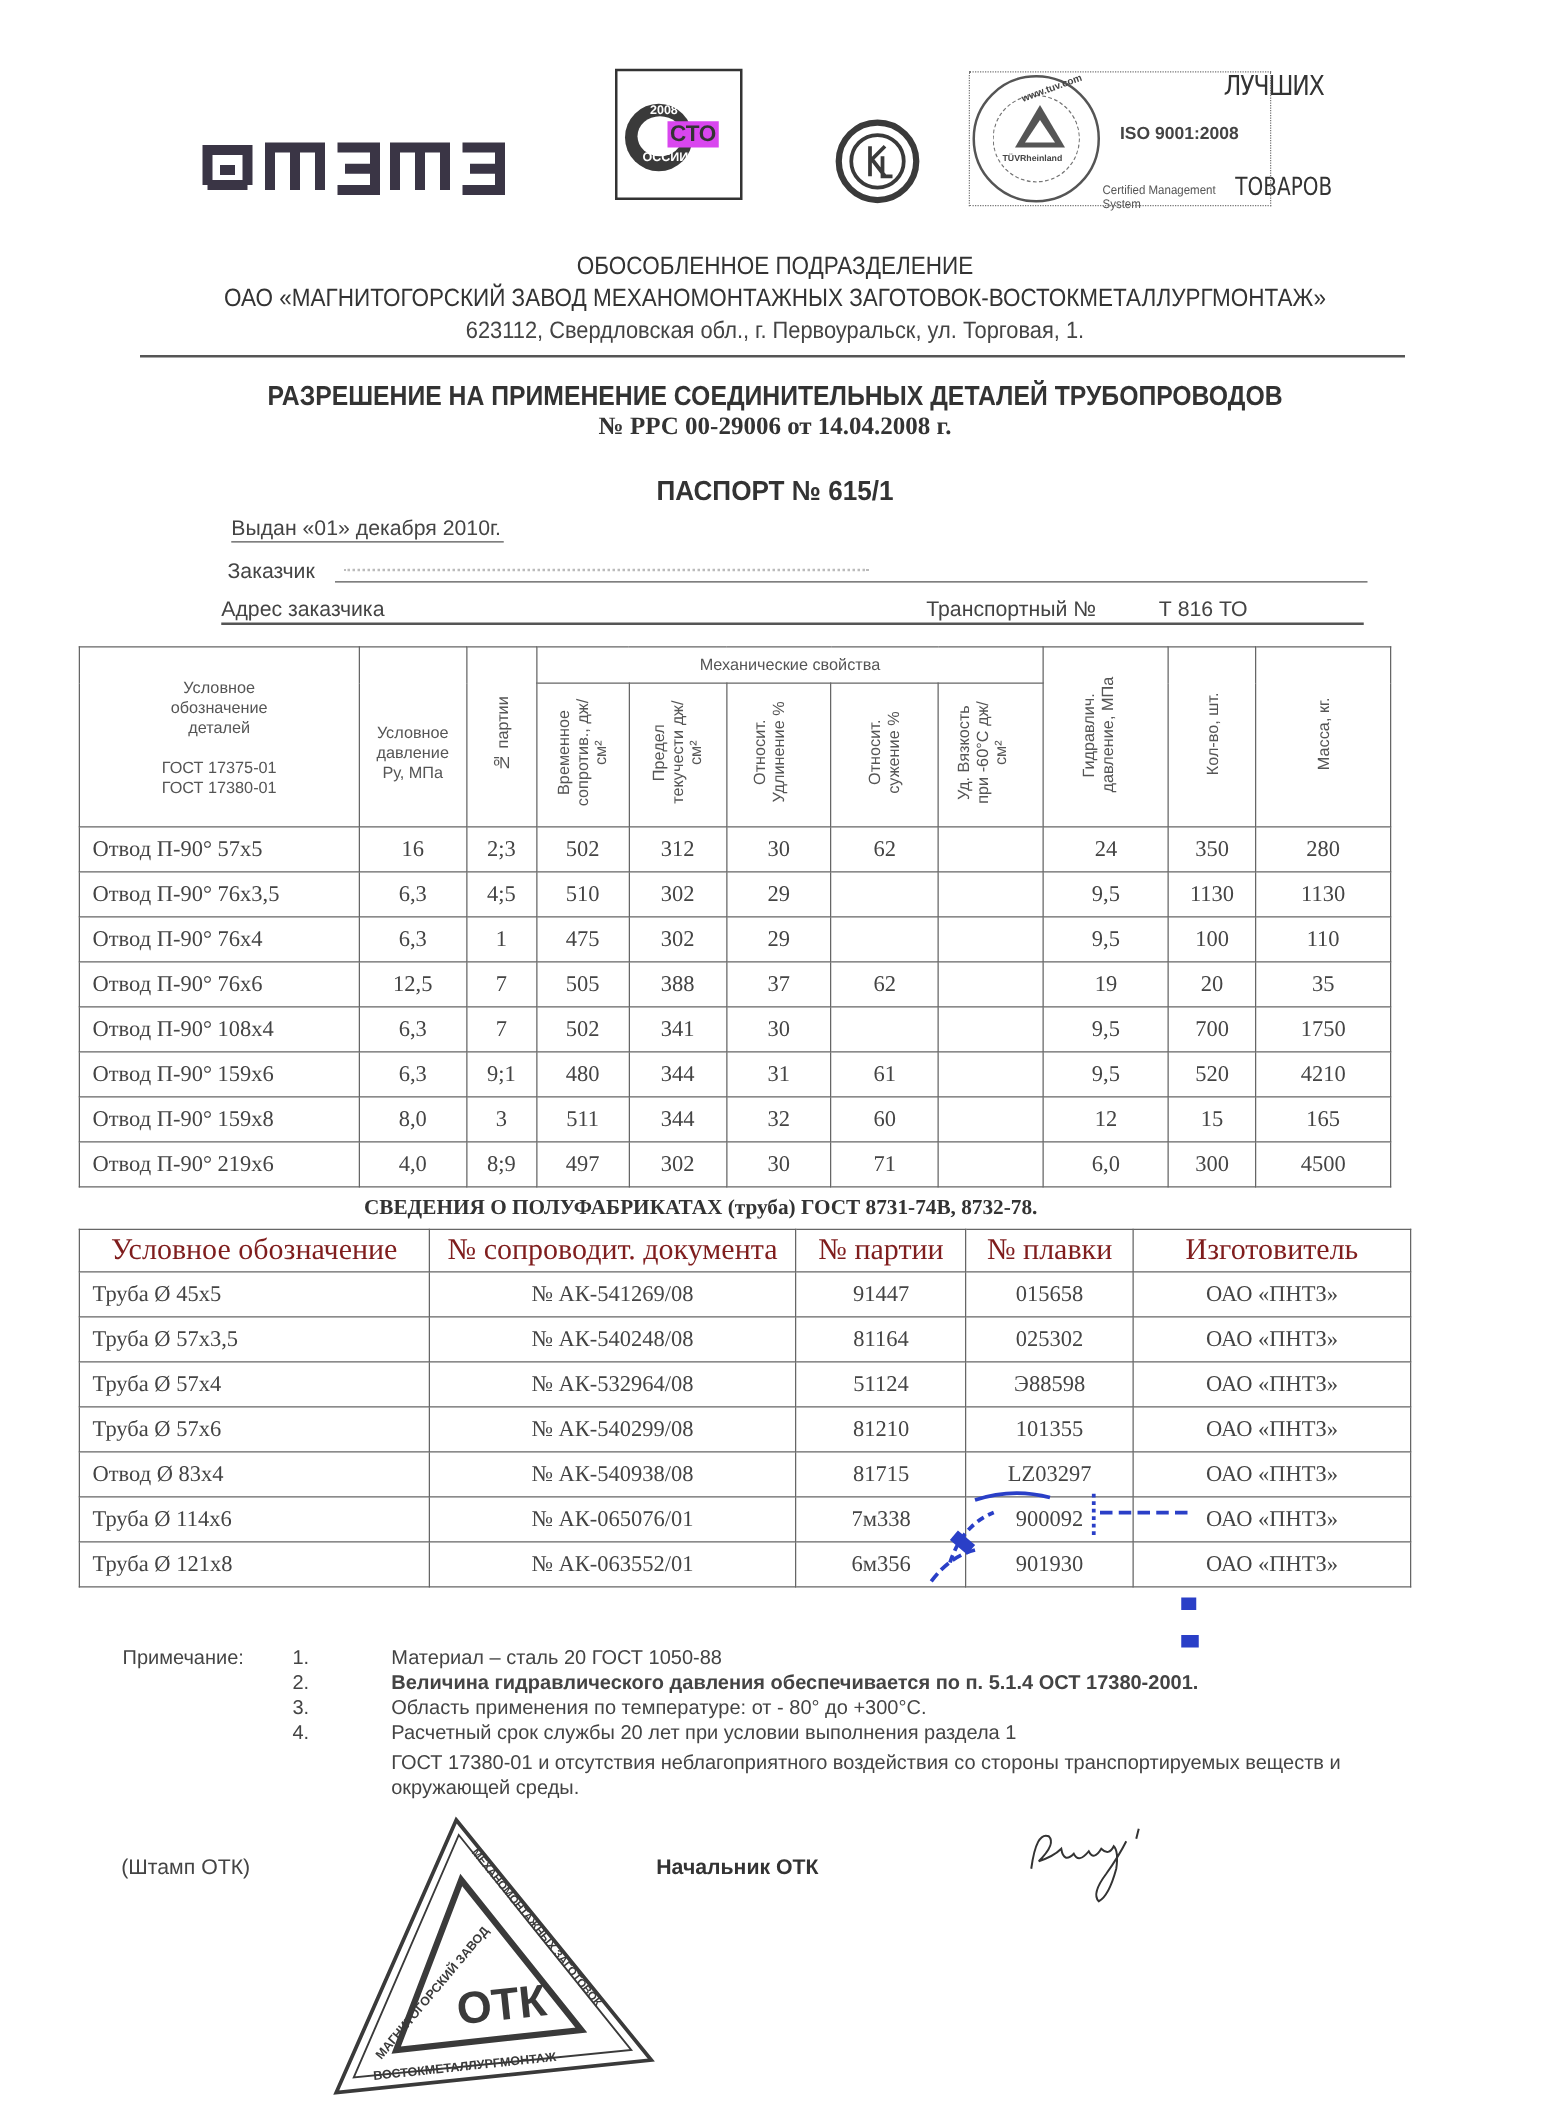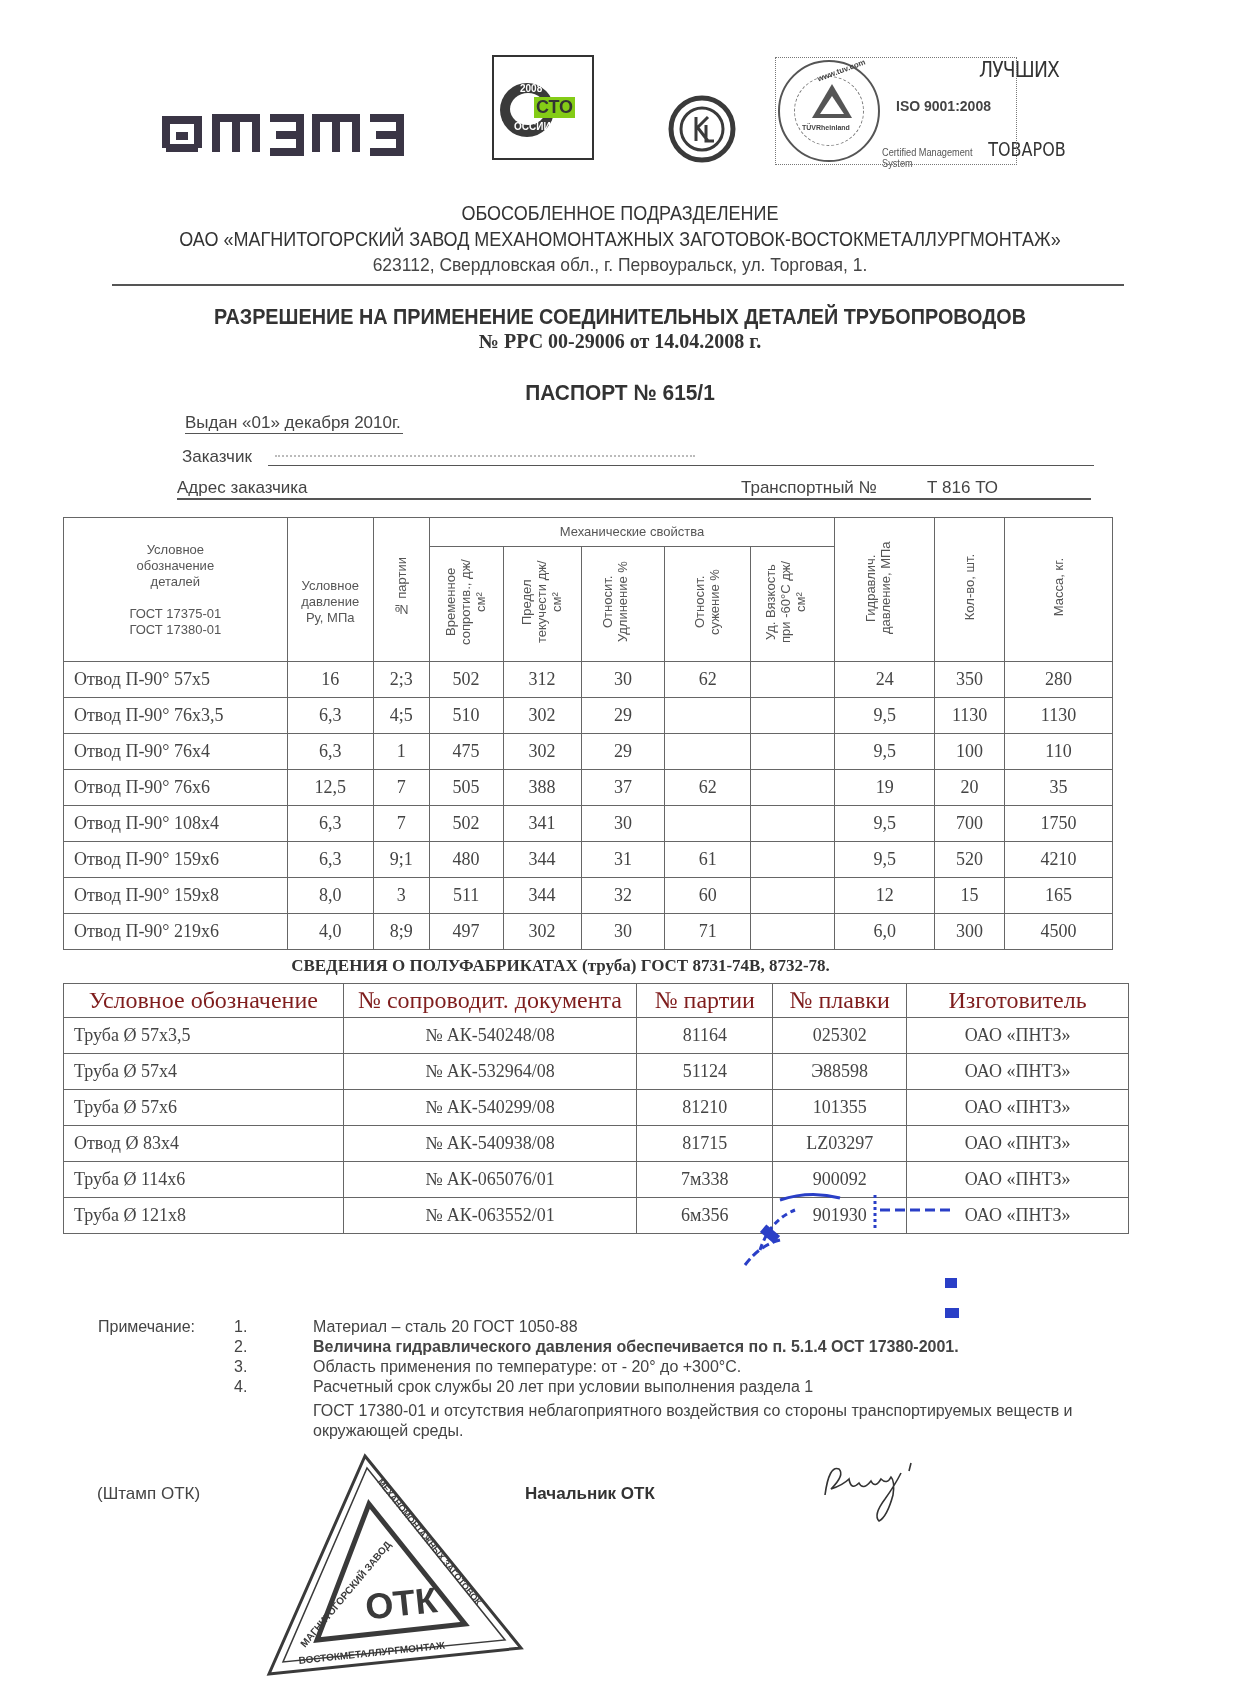--- a/index.html
+++ b/index.html
@@ -9,21 +9,21 @@
 
   
   .logo-mzmz { left: 160px; top: 108px; width: 260px; height: 50px; }
   .logo-mzmz svg { width: 100%; height: 100%; }
   .logo-best { left: 492px; top: 55px; width: 102px; height: 105px; border: 2px solid #333; background:#fff; text-align:center; }
   .logo-best .t1 { font-family: "DejaVu Sans", sans-serif; font-size: 22px; letter-spacing: -1px; color:#333; line-height: 22px; margin-top: 2px; transform: scaleX(0.85); }
   .logo-best .mid { position: relative; height: 58px; }
   .logo-best .ring { position:absolute; left: 6px; top: 2px; width: 54px; height: 54px; border-radius: 50%; background:#3a3a3a; }
   .logo-best .ring-inner { position:absolute; left: 16px; top: 12px; width: 36px; height: 32px; border-radius: 50%; background:#fff; }
   .logo-best .y { position:absolute; left: 26px; top: 2px; font-size: 10px; font-weight: bold; color:#fff; }
-  .logo-best .sto { position:absolute; left: 40px; top: 16px; font-size: 18px; font-weight: bold; color:#333; background:#84cc16; padding: 0 2px; }
+  .logo-best .sto { position:absolute; left: 40px; top: 16px; font-size: 18px; font-weight: bold; color:#333; background:#d946ef; padding: 0 2px; }
   .logo-best .oss { position:absolute; left: 20px; top: 40px; font-size: 10px; font-weight: bold; color:#fff; }
   .logo-best .t2 { font-family: "DejaVu Sans", sans-serif; font-size: 20px; color:#333; line-height: 20px; transform: scaleX(0.8); }
   .logo-kl { left: 668px; top: 95px; width: 68px; height: 68px; }
   .logo-tuv { left: 775px; top: 57px; width: 242px; height: 108px; border: 1px dotted #777; }
   .logo-tuv .seal { position:absolute; left: 2px; top: 2px; width: 102px; height: 102px; border-radius: 50%; border: 2px solid #555; }
   .logo-tuv .seal-inner { position:absolute; left: 14px; top: 14px; width: 70px; height: 70px; border-radius: 50%; border: 1px dashed #777; }
   .logo-tuv .tri { position:absolute; left: 32px; top: 22px; width: 0; height: 0; border-left: 20px solid transparent; border-right: 20px solid transparent; border-bottom: 34px solid #555; }
   .logo-tuv .tri2 { position:absolute; left: 40px; top: 34px; width: 0; height: 0; border-left: 12px solid transparent; border-right: 12px solid transparent; border-bottom: 18px solid #fff; }
   .logo-tuv .tuvtext { position:absolute; left: 22px; top: 62px; font-size: 7px; font-weight: bold; color: #444; }
   .logo-tuv .url { position:absolute; left: 36px; top: 4px; font-size: 8px; font-weight: bold; color:#444; transform: rotate(-20deg); }
@@ -308,20 +308,27 @@
     <tr>
       <th>Условное обозначение</th>
       <th>№ сопроводит. документа</th>
       <th>№ партии</th>
       <th>№ плавки</th>
       <th>Изготовитель</th>
     </tr>
   </thead>
   <tbody id="tubes-body">
       <tr>
+        <td class="name">Труба Ø 45х5</td>
+        <td>№ АК-541269/08</td>
+        <td>91447</td>
+        <td>015658</td>
+        <td>ОАО «ПНТЗ»</td>
+      </tr>
+      <tr>
         <td class="name">Труба Ø 57х3,5</td>
         <td>№ АК-540248/08</td>
         <td>81164</td>
         <td>025302</td>
         <td>ОАО «ПНТЗ»</td>
       </tr>
       <tr>
         <td class="name">Труба Ø 57х4</td>
         <td>№ АК-532964/08</td>
         <td>51124</td>
@@ -375,21 +382,21 @@
 </svg>
 
 <div class="abs notes">
   <span class="lbl">Примечание:</span>
   <div id="notes-list">
       <span class="num" style="top: 0px;">1.</span>
       <span class="txt" style="top: 0px;">Материал – сталь 20 ГОСТ 1050-88</span>
       <span class="num" style="top: 20px;">2.</span>
       <span class="txt" style="top: 20px; font-weight: bold;">Величина гидравлического давления обеспечивается по п. 5.1.4 ОСТ 17380-2001.</span>
       <span class="num" style="top: 40px;">3.</span>
-      <span class="txt" style="top: 40px;">Область применения по температуре: от - 20° до +300°С.</span>
+      <span class="txt" style="top: 40px;">Область применения по температуре: от - 80° до +300°С.</span>
       <span class="num" style="top: 60px;">4.</span>
       <span class="txt" style="top: 60px;">Расчетный срок  службы 20 лет при условии выполнения раздела 1</span>
     </div>
   <span class="txt" style="top:84px;">ГОСТ 17380-01 и отсутствия   неблагоприятного воздействия со стороны транспортируемых веществ и</span>
   <span class="txt" style="top:104px;">окружающей среды.</span>
 </div>
 
 <div class="abs stamp-label">(Штамп ОТК)</div>
 <div class="abs chief-label">Начальник ОТК</div>
 

